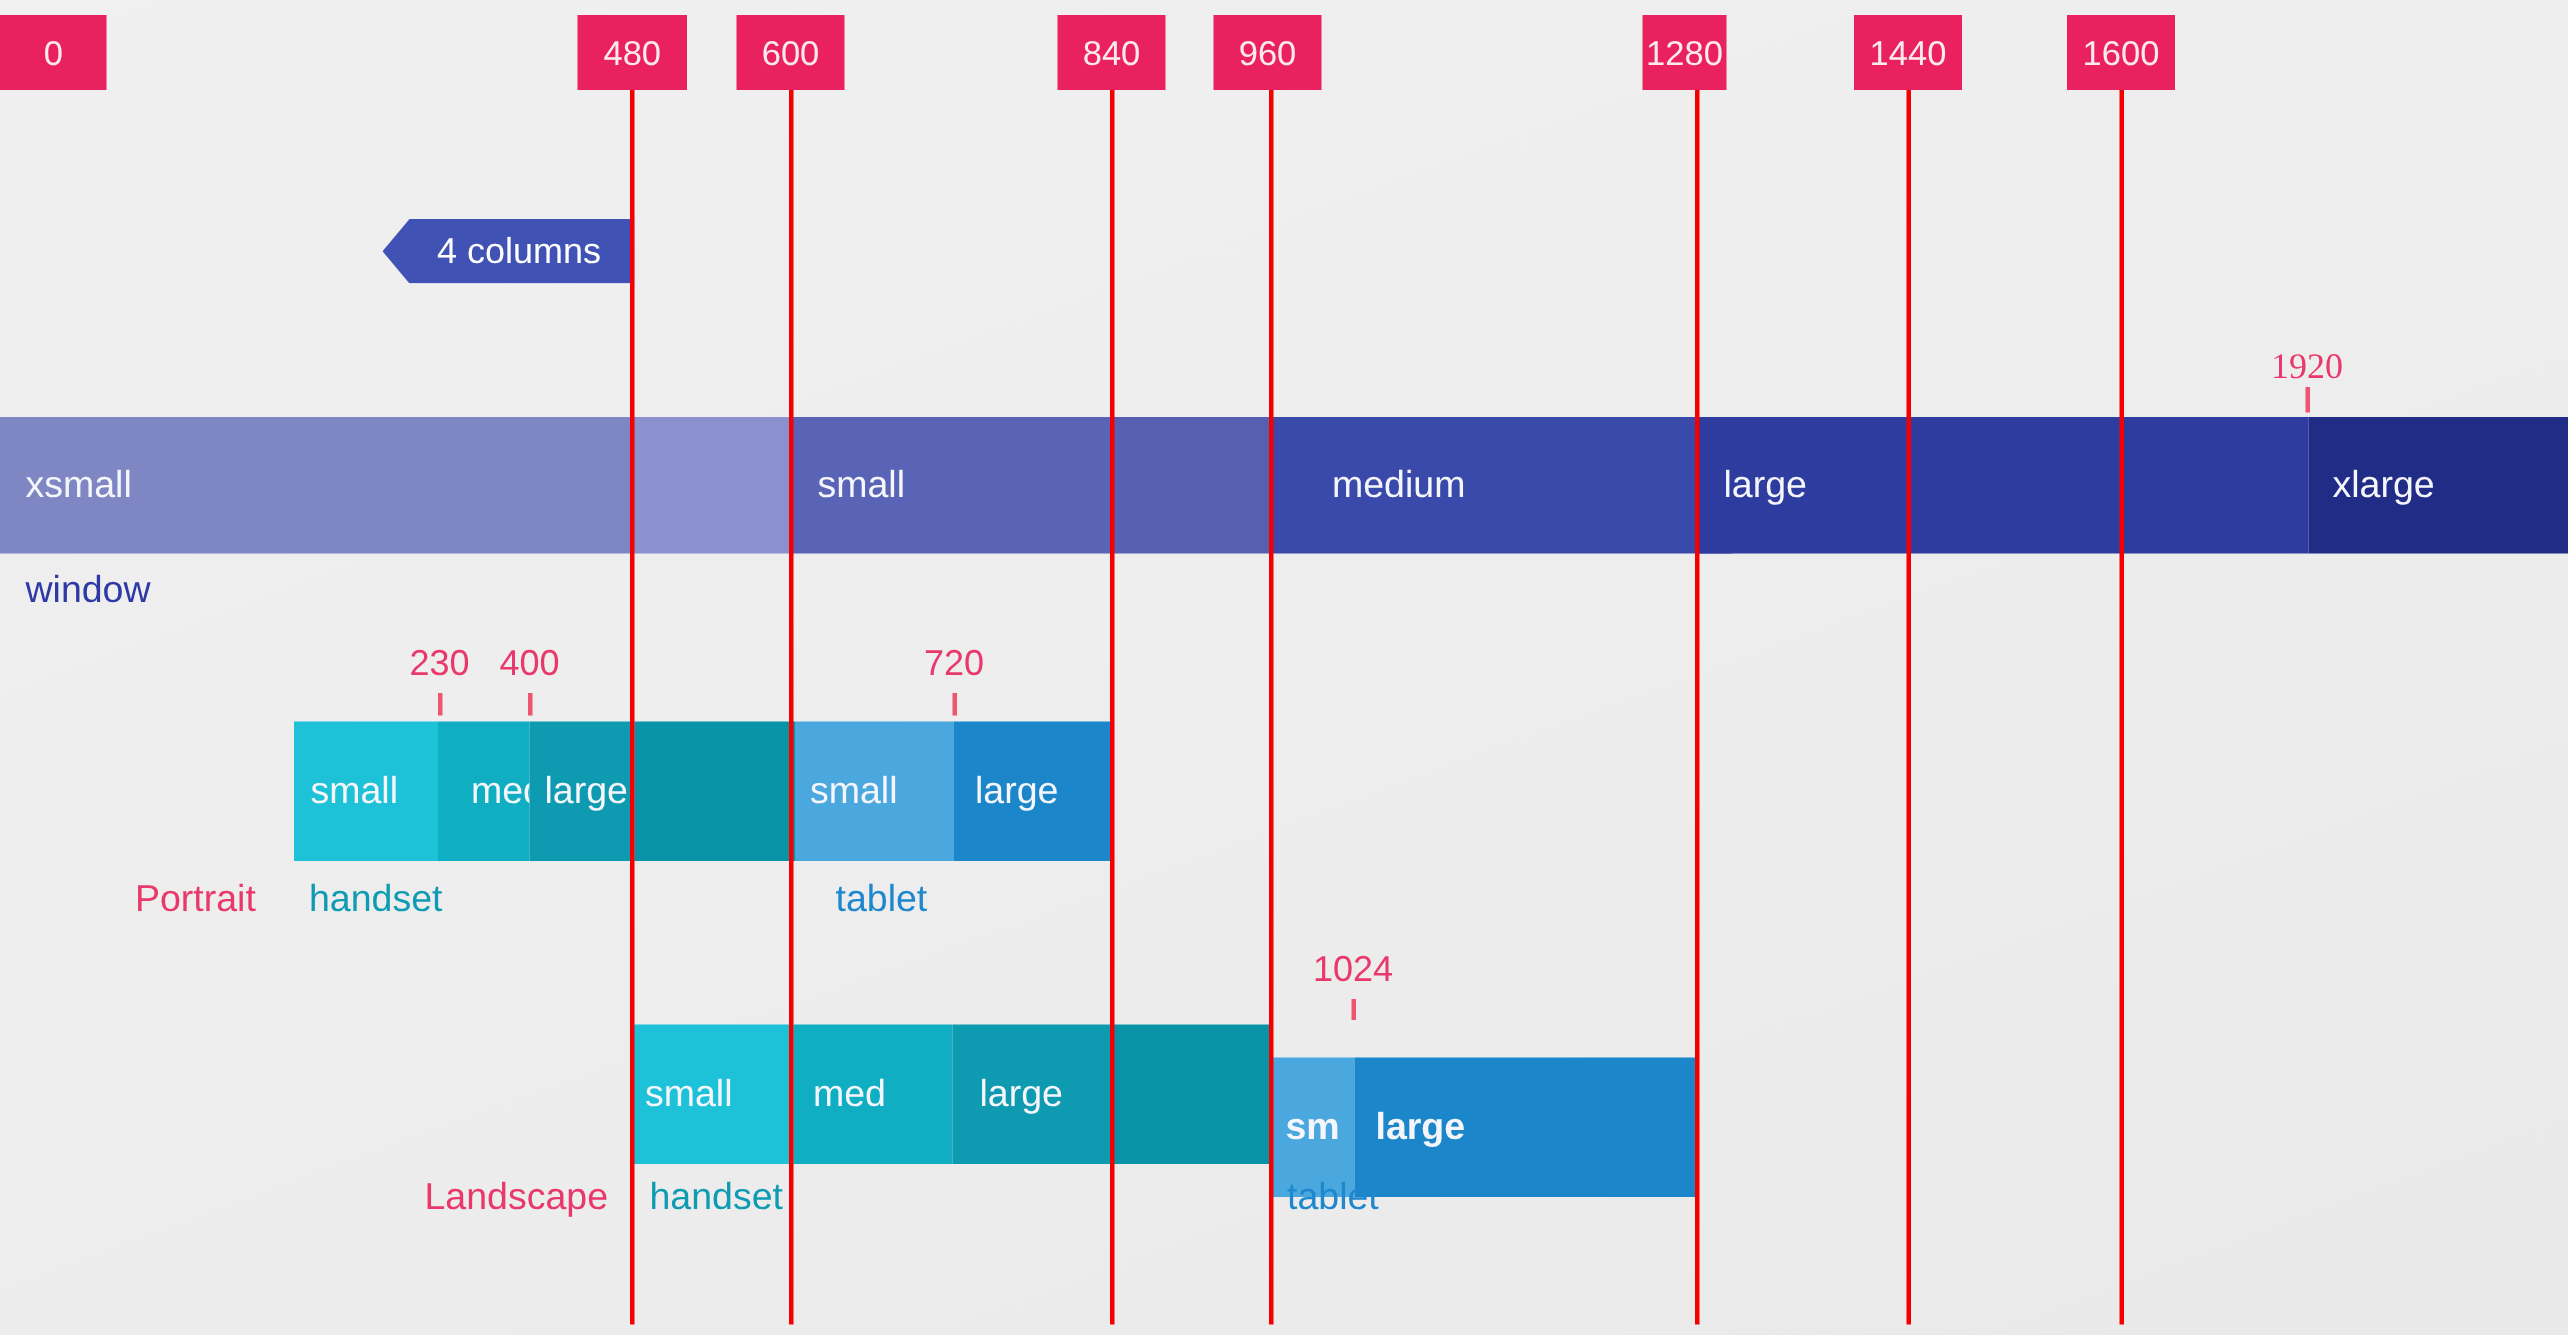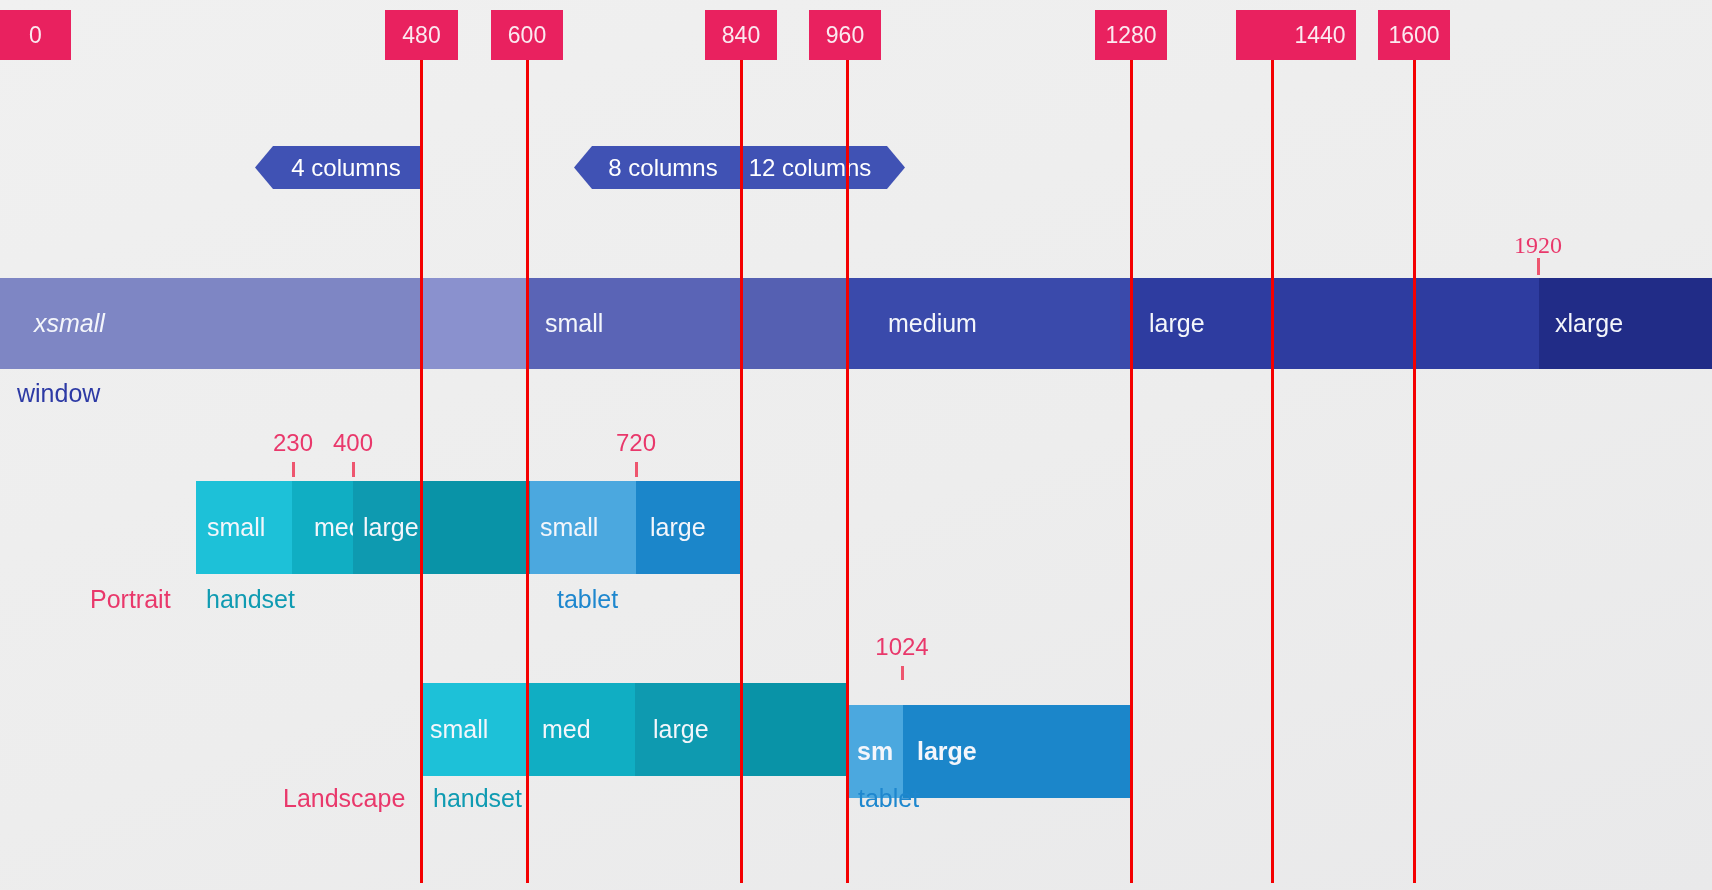--- a/index.html
+++ b/index.html
@@ -54,40 +54,36 @@
 </style>
 </head>
 <body>
 
 <div id="stage">
     <div class="flag" style="left: 0px; width: 71px; background: rgb(233, 33, 95); color: rgb(251, 233, 240);">0</div>
     <div class="flag" style="left: 385px; width: 73px; background: rgb(233, 33, 95); color: rgb(251, 233, 240);">480</div>
     <div class="flag" style="left: 491px; width: 72px; background: rgb(233, 33, 95); color: rgb(251, 233, 240);">600</div>
     <div class="flag" style="left: 705px; width: 72px; background: rgb(233, 33, 95); color: rgb(251, 233, 240);">840</div>
     <div class="flag" style="left: 809px; width: 72px; background: rgb(233, 33, 95); color: rgb(251, 233, 240);">960</div>
-    <div class="flag" style="left: 1095px; width: 72px; background: rgb(233, 33, 95); color: rgb(251, 233, 240);">1280</div>
-    <div class="flag" style="left: 1236px; width: 72px; background: rgb(233, 33, 95); color: rgb(251, 233, 240); padding-left: 48px;">1440</div>
+    <div class="flag" style="left: 1095px; width: 56px; background: rgb(233, 33, 95); color: rgb(251, 233, 240);">1280</div>
+    <div class="flag" style="left: 1236px; width: 72px; background: rgb(233, 33, 95); color: rgb(251, 233, 240);">1440</div>
     <div class="flag" style="left: 1378px; width: 72px; background: rgb(233, 33, 95); color: rgb(251, 233, 240);">1600</div>
     <div class="vline" style="left: 420px; top: 60px; height: 823px; background: rgb(244, 0, 1);"></div>
     <div class="vline" style="left: 526px; top: 60px; height: 823px; background: rgb(244, 0, 1);"></div>
     <div class="vline" style="left: 740px; top: 60px; height: 823px; background: rgb(244, 0, 1);"></div>
     <div class="vline" style="left: 846px; top: 60px; height: 823px; background: rgb(244, 0, 1);"></div>
     <div class="vline" style="left: 1130px; top: 60px; height: 823px; background: rgb(244, 0, 1);"></div>
     <div class="vline" style="left: 1271px; top: 60px; height: 823px; background: rgb(244, 0, 1);"></div>
     <div class="vline" style="left: 1413px; top: 60px; height: 823px; background: rgb(244, 0, 1);"></div>
     <div class="badge" style="left: 255px; width: 168px; background: rgb(64, 82, 180); clip-path: polygon(18px 0px, 100% 0px, 100% 100%, 18px 100%, 0px 50%);">
       <div class="badge-label" style="left: 91px;">4 columns</div>
     </div>
-    <div class="badge" style="left: 574px; width: 331px; background: rgb(64, 82, 180); clip-path: polygon(18px 0px, calc(100% - 18px) 0px, 100% 50%, calc(100% - 18px) 100%, 18px 100%, 0px 50%);">
-      <div class="badge-label" style="left: 89px;">8 columns</div>
-      <div class="badge-label" style="left: 236px;">12 columns</div>
-    </div>
     <div class="bar" style="left: 0px; top: 278px; width: 1712px; height: 91px;">
       <div class="seg" style="left: 0px; width: 421px; background: rgb(126, 134, 196);">
-        <div class="seg-label" style="padding-left: 34px; font-style: italic;">xsmall</div>
+        <div class="seg-label" style="padding-left: 17px;">xsmall</div>
       </div>
       <div class="seg" style="left: 421px; width: 106px; background: rgb(138, 145, 206);"></div>
       <div class="seg" style="left: 527px; width: 214px; background: rgb(90, 100, 182);">
         <div class="seg-label" style="padding-left: 18px;">small</div>
       </div>
       <div class="seg" style="left: 741px; width: 106px; background: rgb(85, 96, 178);"></div>
       <div class="seg" style="left: 847px; width: 284px; background: rgb(58, 74, 171); padding-left: 24px;">
         <div class="seg-label" style="padding-left: 17px;">medium</div>
       </div>
       <div class="seg" style="left: 1131px; width: 408px; background: rgb(46, 60, 160);">

